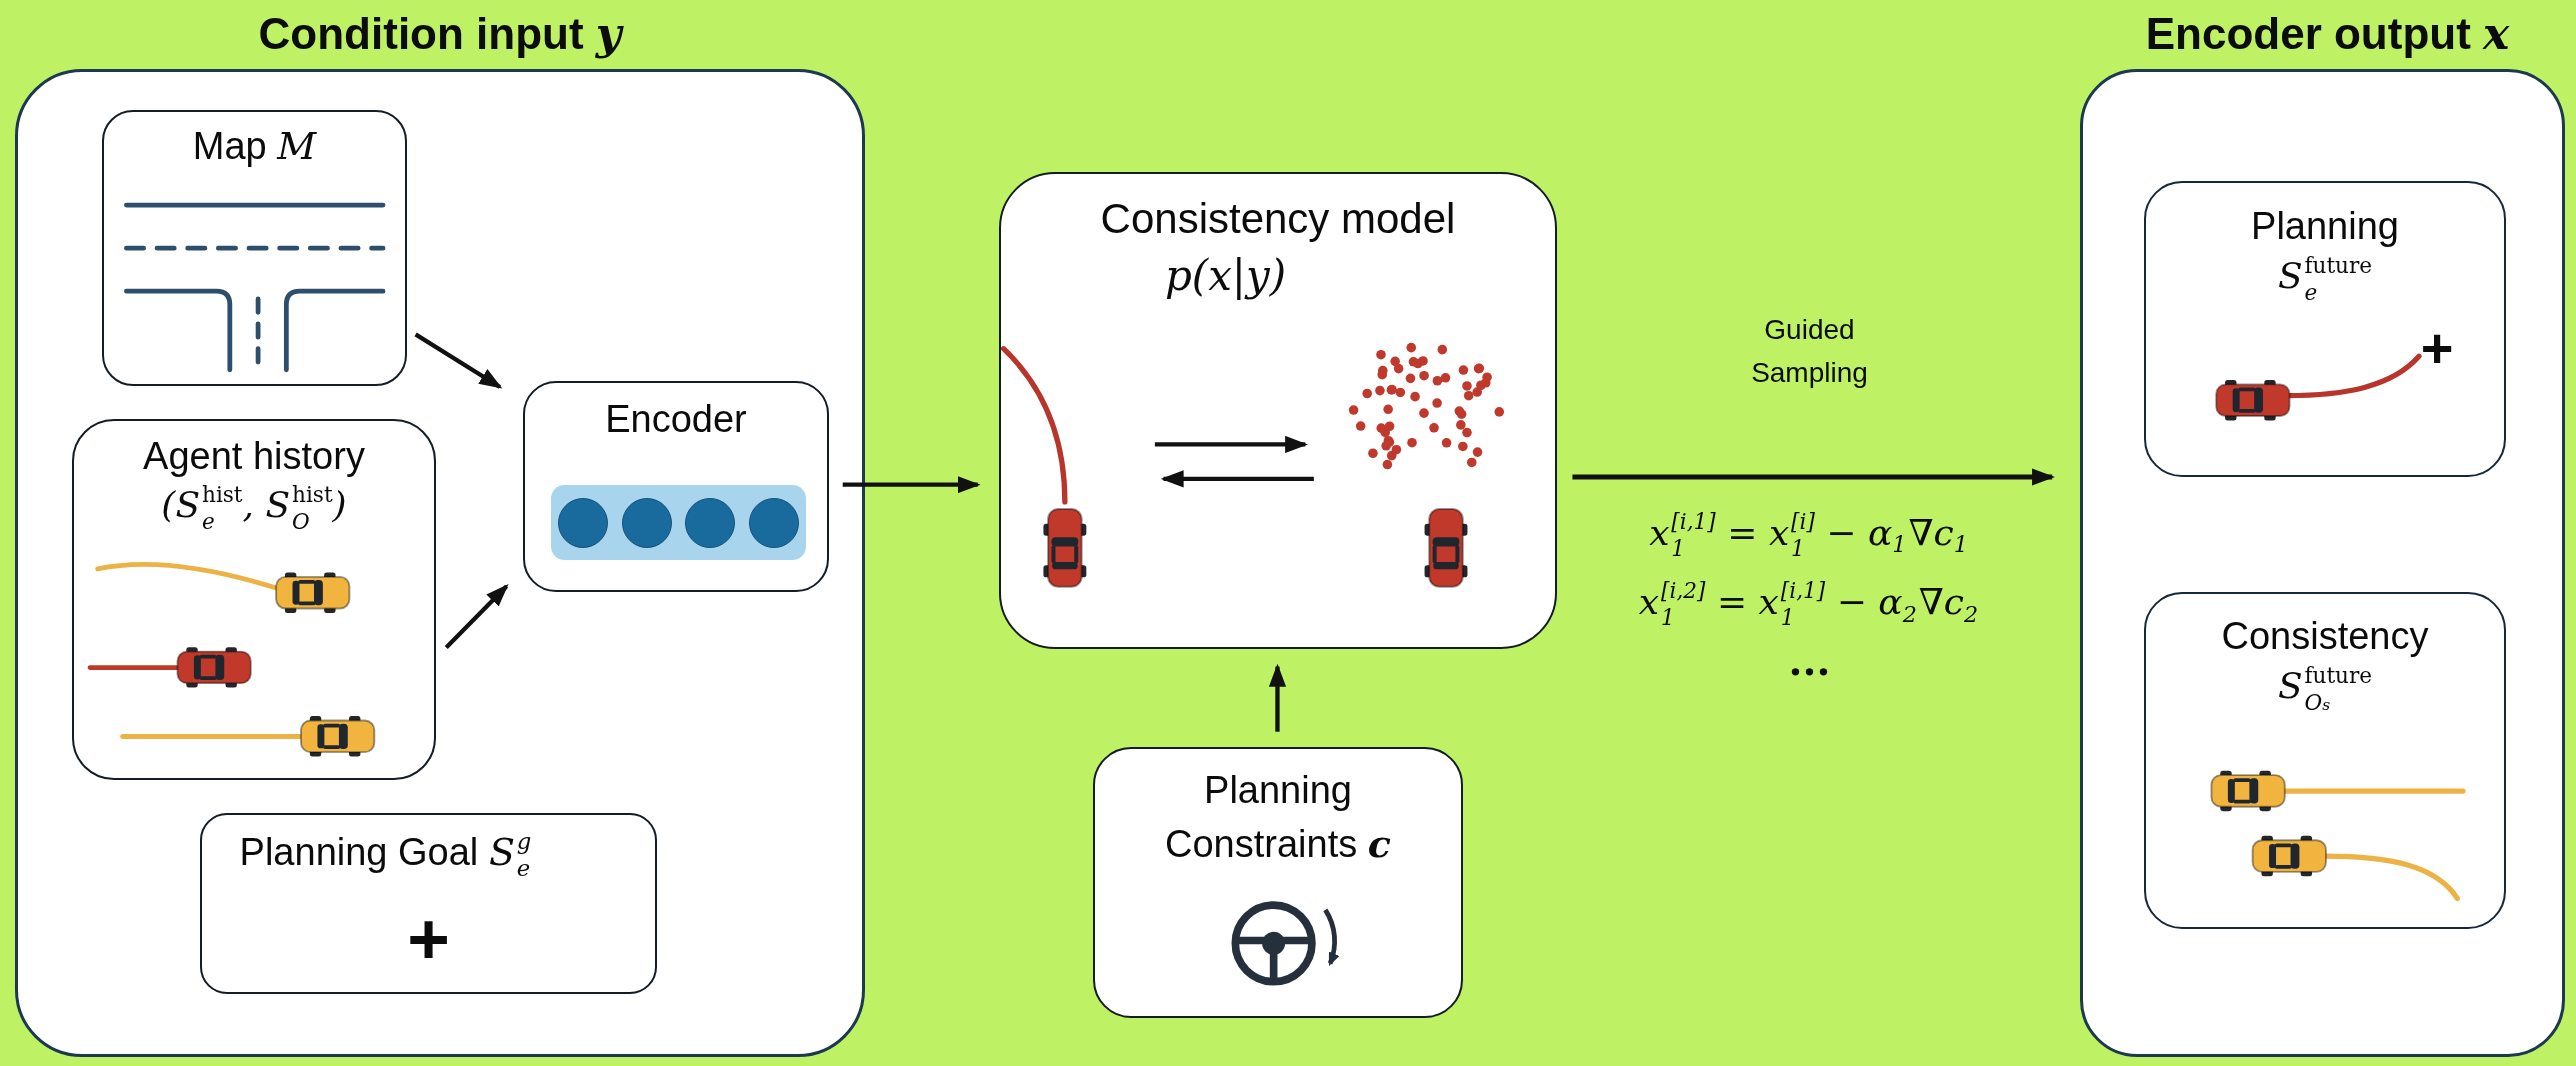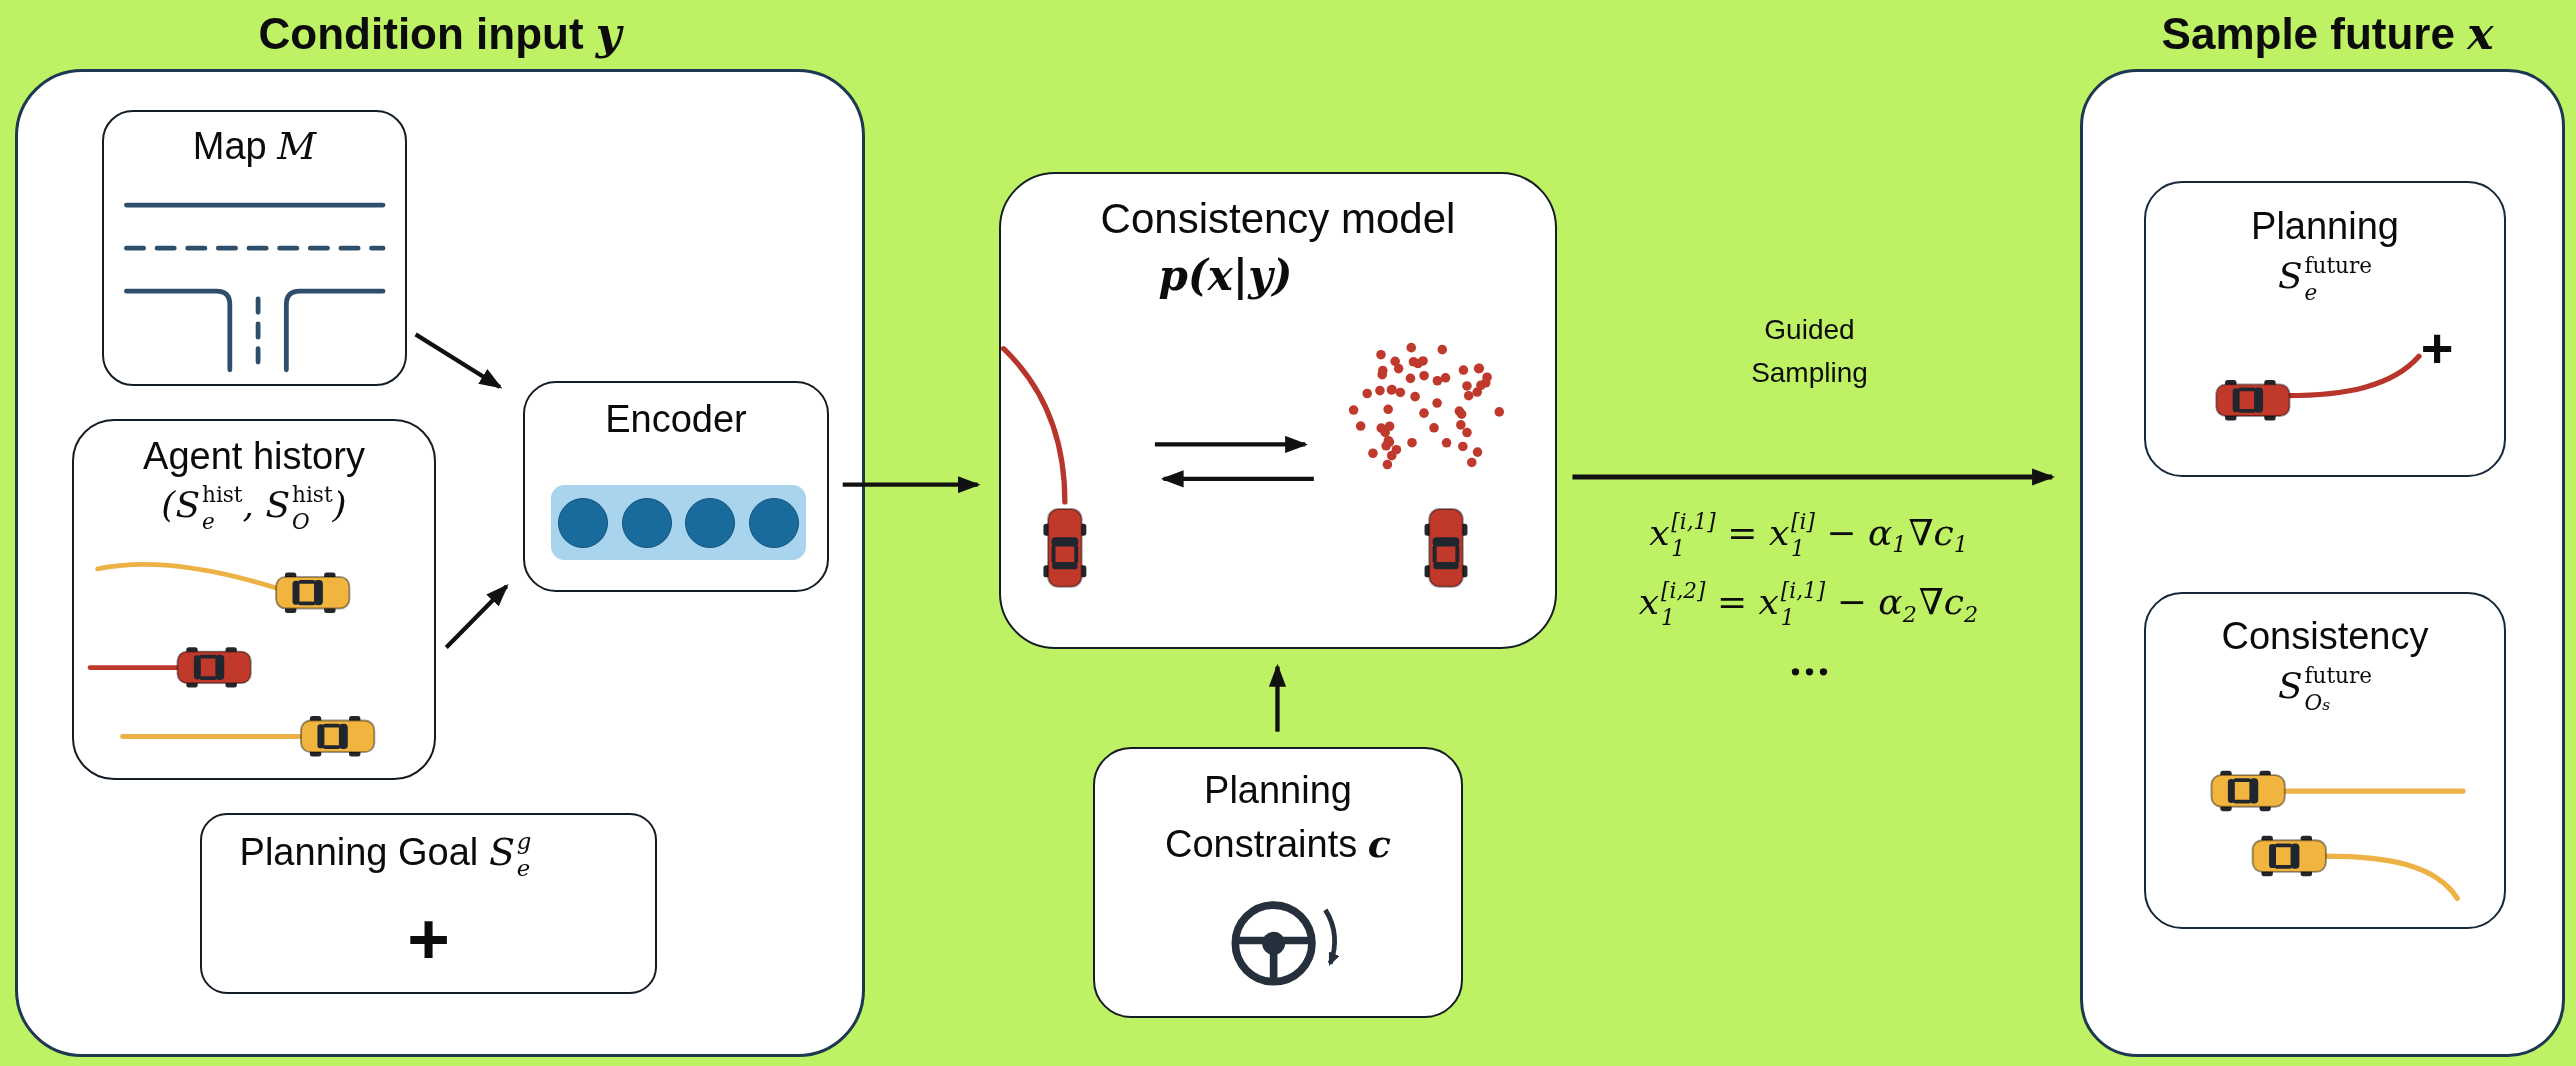--- a/index.html
+++ b/index.html
@@ -31,21 +31,21 @@
   #out-planning-box   { left:2144px; top:181px; width:362px; height:296px; border-radius:38px; border-color:#16283a; }
   #out-prediction-box { left:2144px; top:592px; width:362px; height:337px; border-radius:38px; border-color:#16283a; }
 
   #map-label        { left:102px;  top:123px; width:305px; }
   #agent-label      { left:72px;   top:433px; width:364px; }
   #agent-math       { left:72px;   top:484px; width:364px; font-size:36px; }
   #goal-label       { left:200px;  top:829px; width:371px; }
   #goal-plus        { left:200px;  top:902px; width:457px; text-align:center; font-size:73px; font-weight:bold; line-height:1; position:absolute; }
   #encoder-label    { left:523px;  top:396px; width:306px; }
   #consistency-label{ left:999px; top:193px; width:558px; font-size:42px; }
-  #consistency-math { left:999px; top:251px; width:453px; font-size:42px; font-weight:bold; }
+  #consistency-math { left:999px; top:251px; width:453px; font-size:42px; font-weight:normal; }
   #constraints-label{ left:1093px; top:764px; width:370px; line-height:1.4; }
   #guided-title     { left:1618px; top:308px; width:383px; text-align:center; font-size:28px; line-height:1.55; position:absolute; }
   #equations        { left:1570px; top:511px; width:479px; text-align:center; font-size:36px; position:absolute; }
   .equation         { margin-bottom:21px; white-space:nowrap; }
   .ellipsis-line    { font-family:"DejaVu Serif", serif; font-weight:bold; font-size:40px; line-height:0.6; }
   #out-planning-label   { left:2144px; top:203px; width:362px; }
   #out-planning-math    { left:2144px; top:255px; width:362px; font-size:36px; }
   #out-planning-plus    { left:2394px; top:320px; width:86px; text-align:center; font-size:56px; font-weight:bold; position:absolute; line-height:1; }
   #out-prediction-label { left:2144px; top:613px; width:362px; }
   #out-prediction-math  { left:2144px; top:665px; width:362px; font-size:36px; }
@@ -74,21 +74,21 @@
 </head>
 <body>
 
 <div class="canvas">
 
   <div class="diagram-title" id="left-title">
     <span>Condition input</span>
     <span class="mi bold">y</span>
   </div>
   <div class="diagram-title" id="right-title">
-    <span>Sample future</span>
+    <span>Encoder output</span>
     <span class="mi bold">x</span>
   </div>
 
   <div class="outer-box" id="left-container"></div>
   <div class="outer-box" id="right-container"></div>
 
   <div class="inner-box" id="map-box"></div>
   <div class="inner-box" id="agent-box"></div>
   <div class="inner-box" id="goal-box"></div>
   <div class="inner-box" id="encoder-box"></div>

